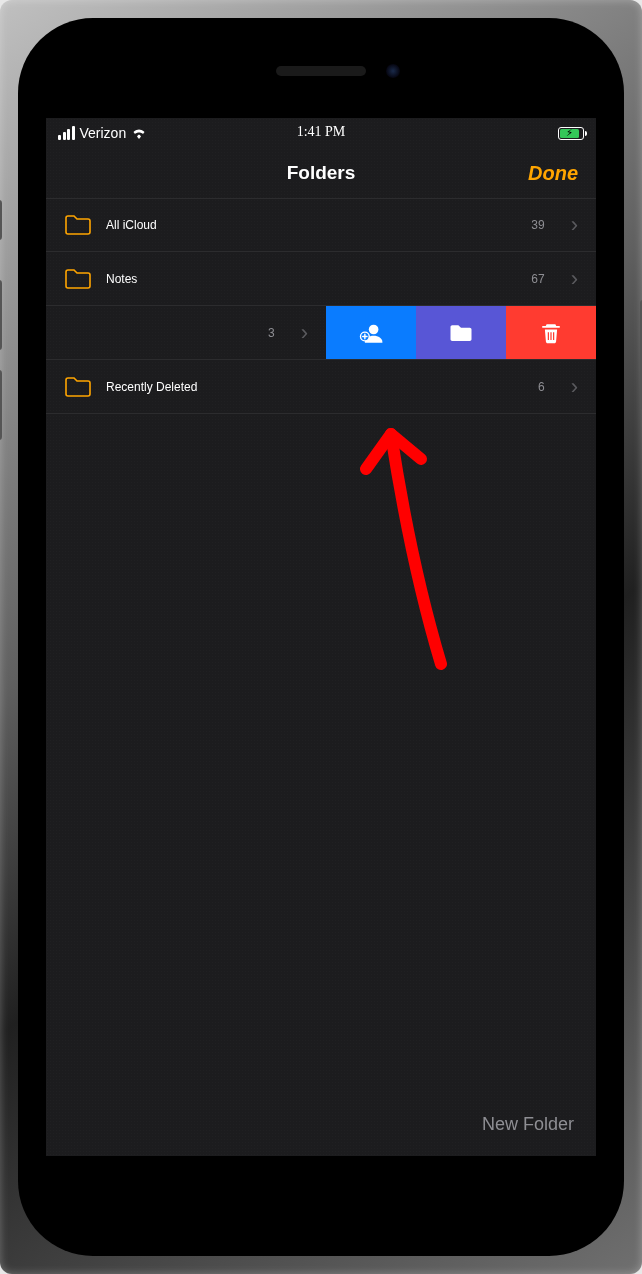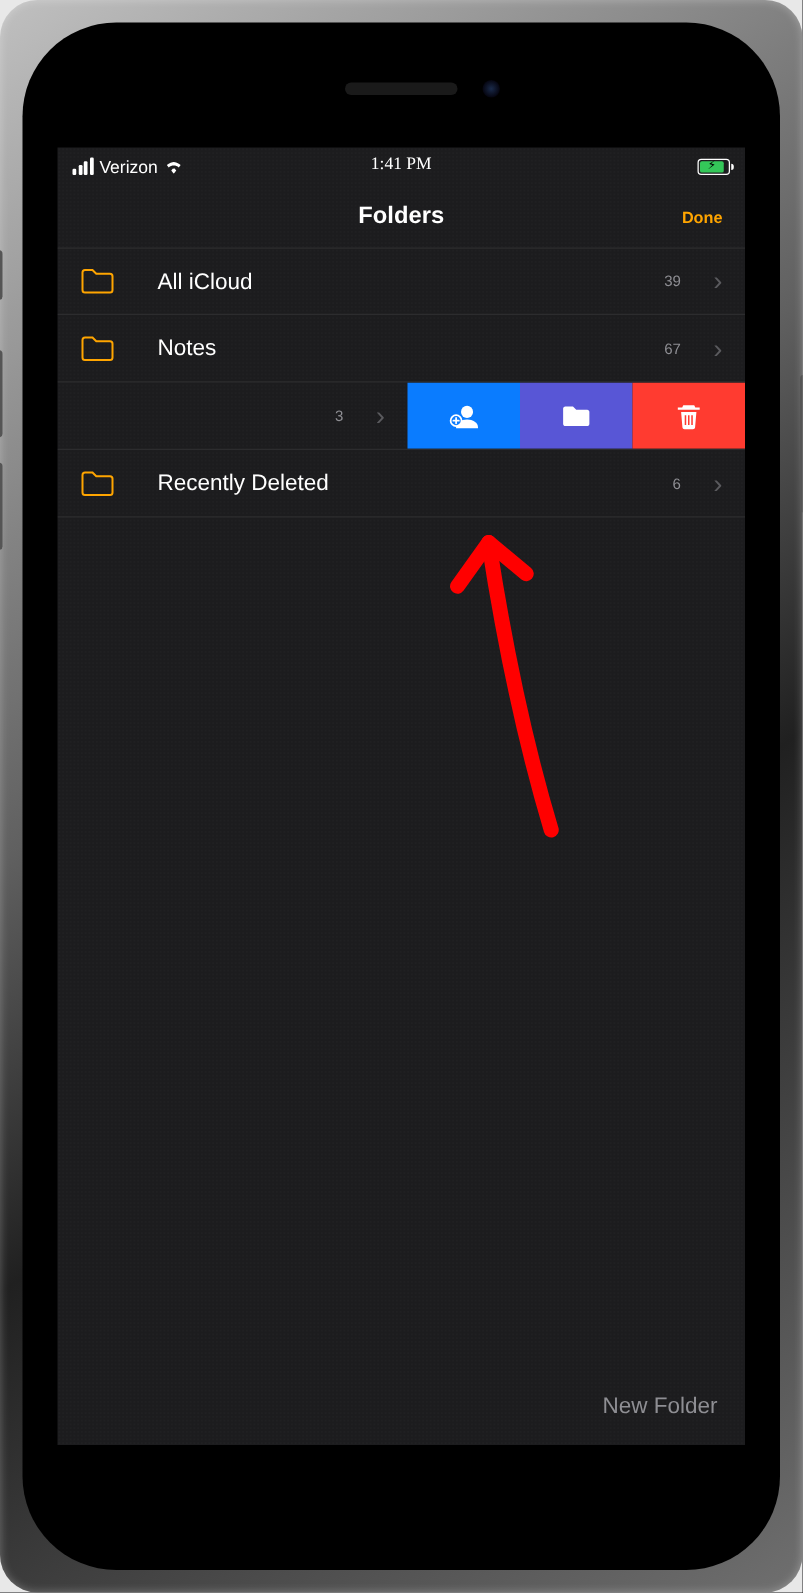--- a/index.html
+++ b/index.html
@@ -7,21 +7,21 @@
     background: #e8e8e8;
     font-family: -apple-system, "Helvetica Neue", Helvetica, Arial, sans-serif;
     display: flex;
     justify-content: center;
     padding: 0;
   }
   .phone-frame {
     width: 642px;
     height: 1274px;
     background: linear-gradient(145deg, #c0c0c0 0%, #606060 40%, #202020 60%, #707070 100%);
-    border-radius: 30px;
+    border-radius: 12px;
     padding: 18px;
     position: relative;
     box-shadow: inset 0 0 8px rgba(255,255,255,0.3);
   }
   .phone-inner {
     width: 100%;
     height: 100%;
     background: #000;
     border-radius: 75px;
     padding: 10px;
@@ -106,21 +106,21 @@
     display: flex;
     align-items: center;
     justify-content: center;
     position: relative;
     padding: 0 6px;
   }
   .nav-title { font-size: 19px; font-weight: 600; color:#fff;}
   .nav-right {
     position: absolute; right: 18px; top: 0; bottom: 0;
     display: flex; align-items: center;
-    color: #ffa500; font-size: 13px; font-weight: 600;
+    color: #ffa500; font-size: 20px; font-weight: 600; font-style: italic;
   }
   
   .section-header {
     padding: 22px 18px 8px 18px;
     font-size: 14px;
     letter-spacing: 0.5px;
     color: #8e8e93;
     text-transform: uppercase;
   }
   .list { }
@@ -130,21 +130,21 @@
     padding: 0 18px;
     border-bottom: 1px solid #2c2c2e;
     position: relative;
   }
   .row.first { border-top: 1px solid #2c2c2e; }
   .folder-icon {
     width: 28px; height: 22px; margin-right: 14px;
     display: flex; align-items: center; justify-content: center;
   }
   .folder-icon svg { width: 100%; height: 100%; }
-  .row-label { flex: 1; font-size: 18px; color: #fff; margin-left: 20px; }
+  .row-label { flex: 1; font-size: 12px; color: #fff; }
   .row-count { font-size: 12px; color: #8e8e93; margin-right: 26px; }
   .chevron { color: #5a5a5e; font-size: 22px; }
   
   .swipe-row {
     height: 54px;
     display: flex;
     border-bottom: 1px solid #2c2c2e;
     position: relative;
     overflow: hidden;
   }

